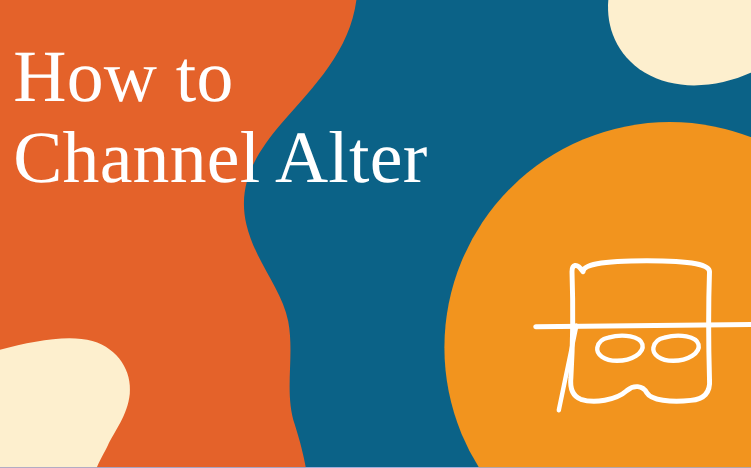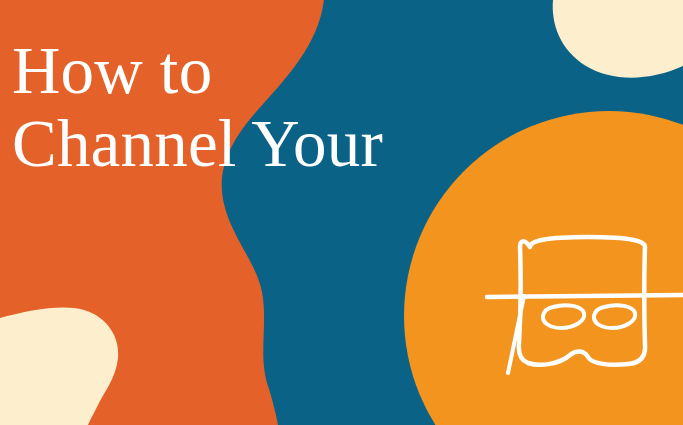--- a/index.html
+++ b/index.html
@@ -73,21 +73,21 @@
     <path fill="#fdefce" d="M 0 318
              C 30 310, 62 304, 84 310
              C 108 317, 120 338, 118 358
              C 116 378, 104 392, 98 405
              C 93 415, 90 420, 88 425
              L 0 425 Z"></path>
   </svg>
 
   <div id="title-block">
     <span class="title-line">How to</span>
-    <span class="title-line">Channel Your</span>
+    <span class="title-line">Channel Alter</span>
   </div>
 
   <svg class="layer" viewBox="0 0 683 425" preserveAspectRatio="none" aria-hidden="true">
     <g fill="none" stroke="#ffffff" stroke-linecap="round" stroke-linejoin="round">
 
       <path stroke-width="4.5" d="M 530 247
                C 530 241, 545 237, 588 237
                C 631 237, 645 241, 645 247
                C 644 276, 644 310, 645 345
                C 646 357, 640 363, 628 364

